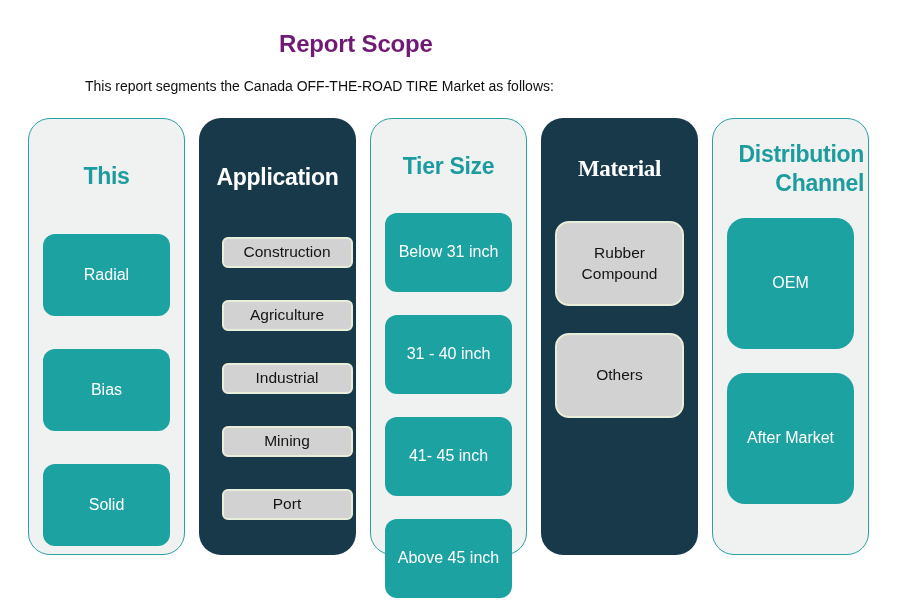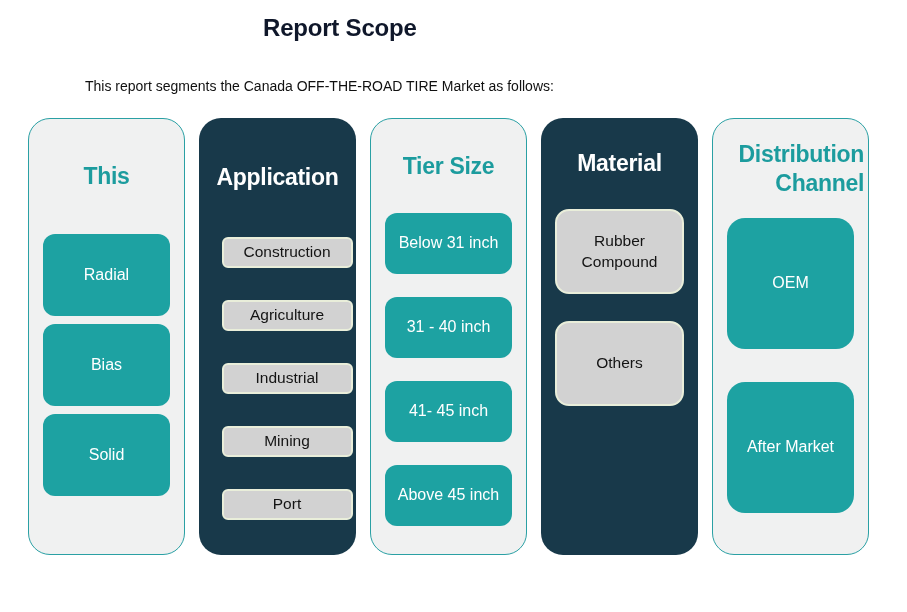--- a/index.html
+++ b/index.html
@@ -12,24 +12,24 @@
     position: relative;
     width: 907px;
     height: 612px;
     background: #ffffff;
     overflow: hidden;
   }
   .title {
     position: absolute;
     left: 263px;
     top: 14px;
-    margin: 0;
+    margin: 16px;
     font-size: 24px;
     font-weight: bold;
-    color: #0f172a;
+    color: #701a75;
     letter-spacing: -0.2px;
   }
   .subtitle {
     position: absolute;
     left: 85px;
     top: 78px;
     margin: 0;
     font-size: 14px;
     color: #101010;
   }
@@ -65,33 +65,33 @@
     line-height: 1.25;
     padding: 0 4px;
     box-sizing: border-box;
   }
   .light .col-header { color: #1c9c9e; }
   .dark  .col-header { color: #ffffff; }
 
   .col-type     .col-header { height: 115px; }
   .col-app      .col-header { height: 119px; }
   .col-tier     .col-header { height: 94px;  }
-  .col-material .col-header { height: 91px;  }
+  .col-material .col-header { height: 103px; font-family: Liberation Serif, serif;  }
   .col-dist     .col-header { height: 99px; text-align: right;  }
 
   .btns {
     display: flex;
     flex-direction: column;
     align-items: center;
   }
-  .col-type     .btns { gap: 8px; }
+  .col-type     .btns { gap: 33px; }
   .col-app      .btns { gap: 32px; margin-left: 19px; }
   .col-tier     .btns { gap: 23px; }
   .col-material .btns { gap: 27px; }
-  .col-dist     .btns { gap: 33px; }
+  .col-dist     .btns { gap: 24px; }
 
   .btn {
     display: flex;
     align-items: center;
     justify-content: center;
     text-align: center;
     box-sizing: border-box;
     line-height: 1.3;
     padding: 2px 6px;
     flex: 0 0 auto;
@@ -104,21 +104,21 @@
   }
   .btn.gray {
     background: #d2d2d2;
     color: #141414;
     border: 2px solid #e9eeda;
     border-radius: 6px;
     font-size: 15.5px;
   }
   .col-type     .btn { width: 127px; height: 82px;  }
   .col-app      .btn { width: 131px; height: 31px;  }
-  .col-tier     .btn { width: 127px; height: 61px;  }
+  .col-tier     .btn { width: 127px; height: 79px;  }
   .col-material .btn { width: 129px; height: 85px; border-radius: 14px; }
   .col-dist     .btn { width: 127px; height: 131px; border-radius: 18px; }
 </style>
 </head>
 <body>
 
 <div class="page">
 
   <h1 class="title">Report Scope</h1>
 

